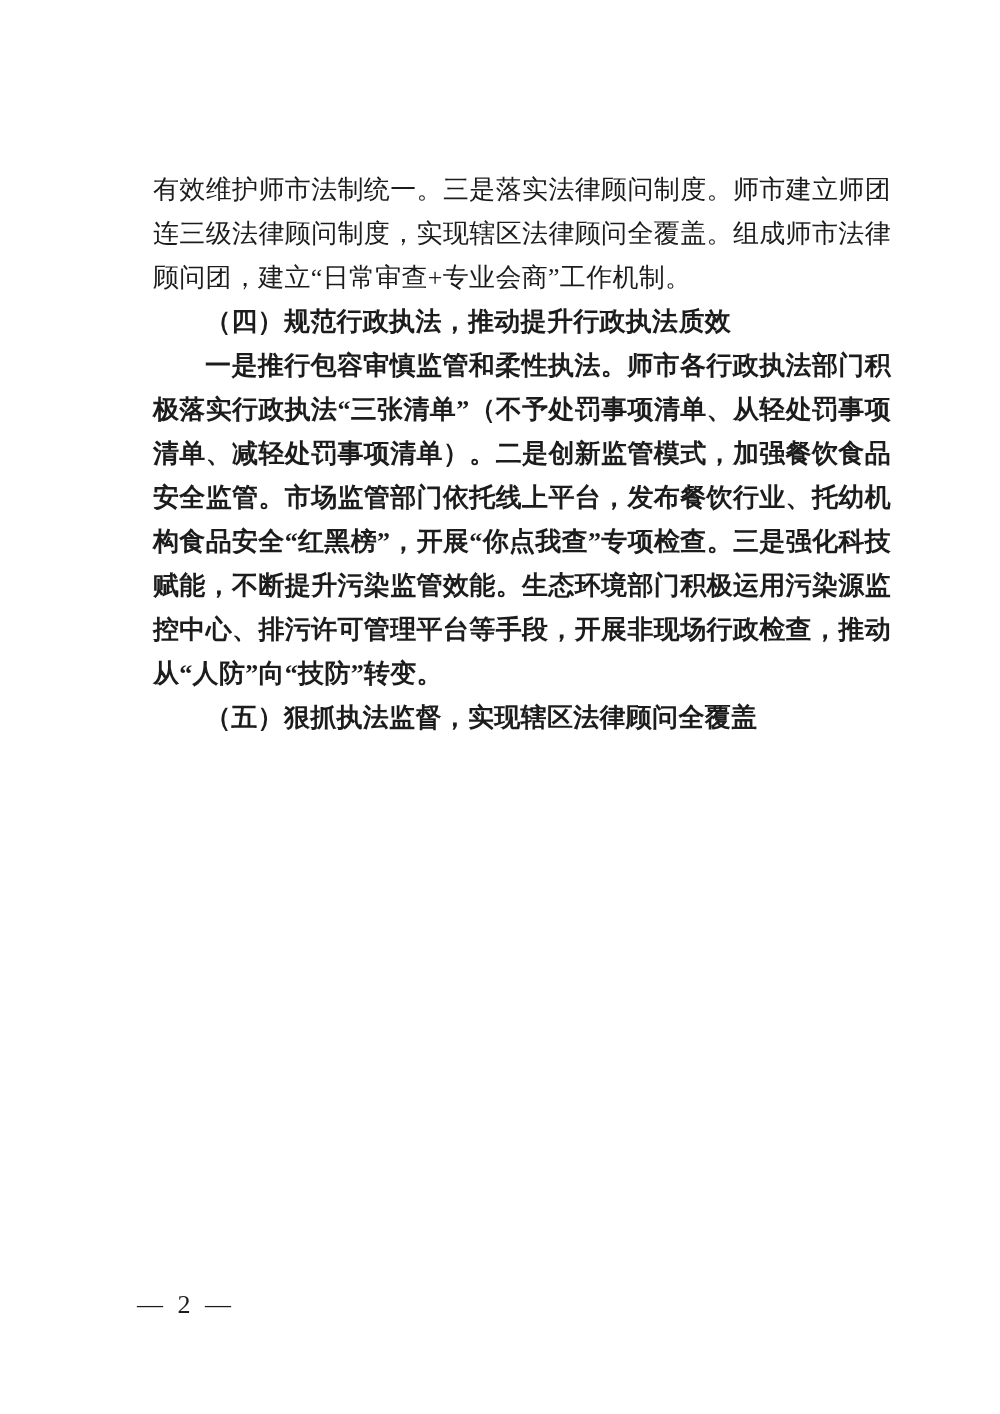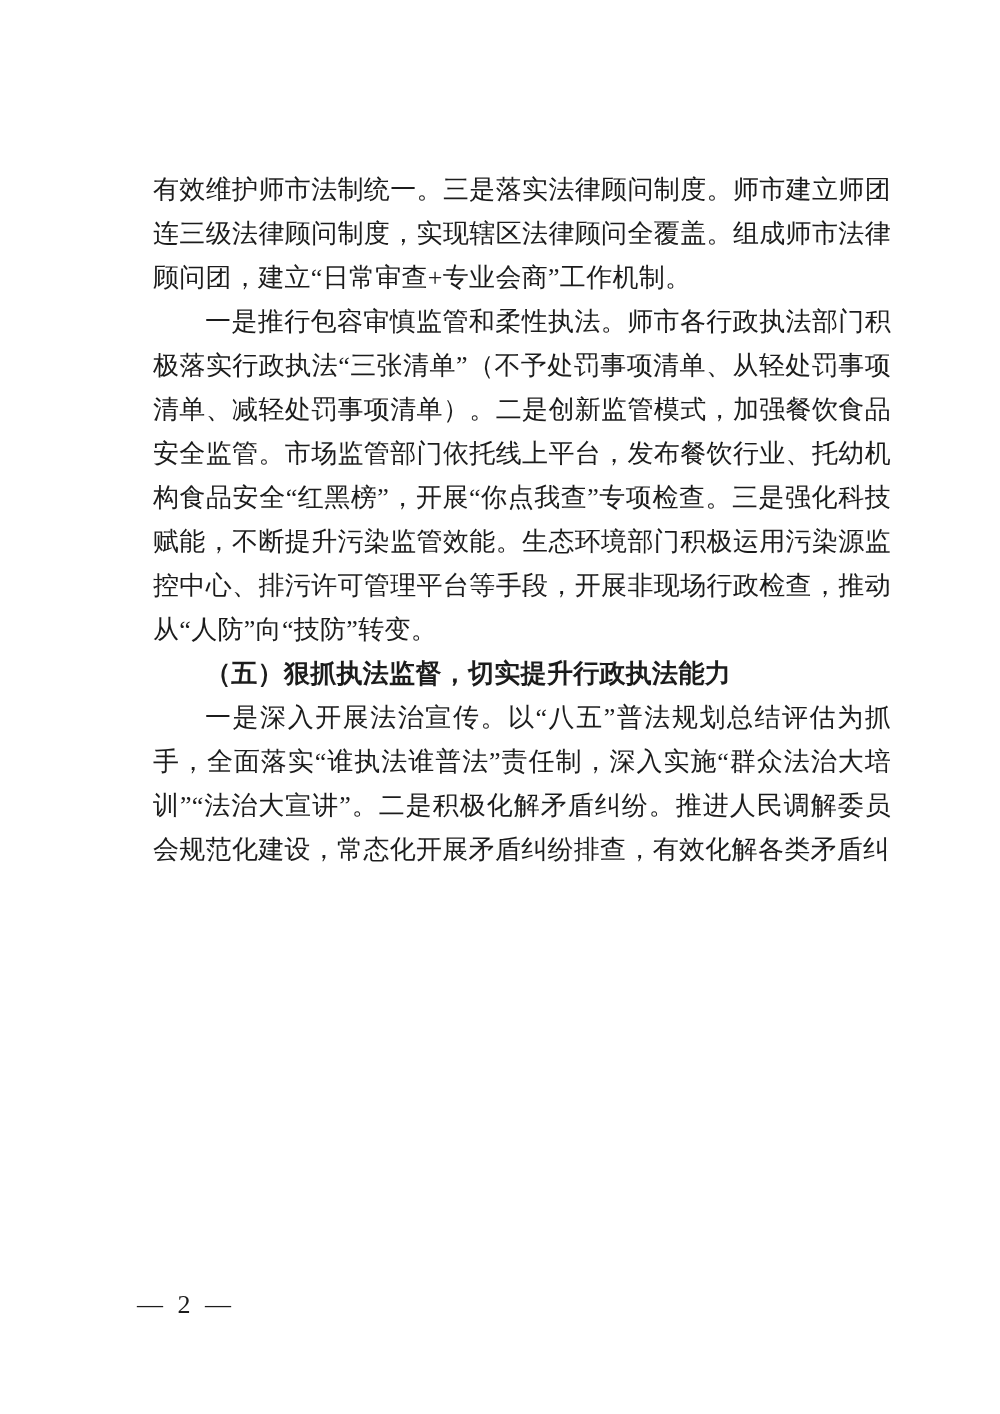--- a/index.html
+++ b/index.html
@@ -30,20 +30,21 @@
     font-size: 26px;
     line-height: 44px;
     letter-spacing: 0.3px;
     text-align: justify;
     text-justify: inter-ideograph;
     word-break: break-all;
     overflow-wrap: break-word;
   }
   .para {
     text-indent: 2em;
+    font-weight: bold;
   }
   .heading {
     text-indent: 2em;
     font-weight: bold;
   }
   .page-number {
     position: absolute;
     left: 137px;
     top: 1288px;
     font-size: 26px;
@@ -52,18 +53,18 @@
     color: #1c1c1c;
     font-family: "Liberation Serif", "DejaVu Serif", serif;
   }
 </style>
 </head>
 <body>
 
 <div class="page">
   <div class="text-body">
     <p>有效维护师市法制统一。三是落实法律顾问制度。师市建立师团连三级法律顾问制度，实现辖区法律顾问全覆盖。组成师市法律顾问团，建立“日常审查+专业会商”工作机制。</p>
+    <p class="heading">（四）规范行政执法，推动提升行政执法质效</p>
     <p class="para">一是推行包容审慎监管和柔性执法。师市各行政执法部门积极落实行政执法“三张清单”（不予处罚事项清单、从轻处罚事项清单、减轻处罚事项清单）。二是创新监管模式，加强餐饮食品安全监管。市场监管部门依托线上平台，发布餐饮行业、托幼机构食品安全“红黑榜”，开展“你点我查”专项检查。三是强化科技赋能，不断提升污染监管效能。生态环境部门积极运用污染源监控中心、排污许可管理平台等手段，开展非现场行政检查，推动从“人防”向“技防”转变。</p>
-    <p class="heading">（五）狠抓执法监督，切实提升行政执法能力</p>
-    <p class="para">一是深入开展法治宣传。以“八五”普法规划总结评估为抓手，全面落实“谁执法谁普法”责任制，深入实施“群众法治大培训”“法治大宣讲”。二是积极化解矛盾纠纷。推进人民调解委员会规范化建设，常态化开展矛盾纠纷排查，有效化解各类矛盾纠</p>
+    <p class="heading">（五）狠抓执法监督，实现辖区法律顾问全覆盖</p>
   </div>
   <div class="page-number">— 2 —</div>
 </div>
 
 </body></html>

